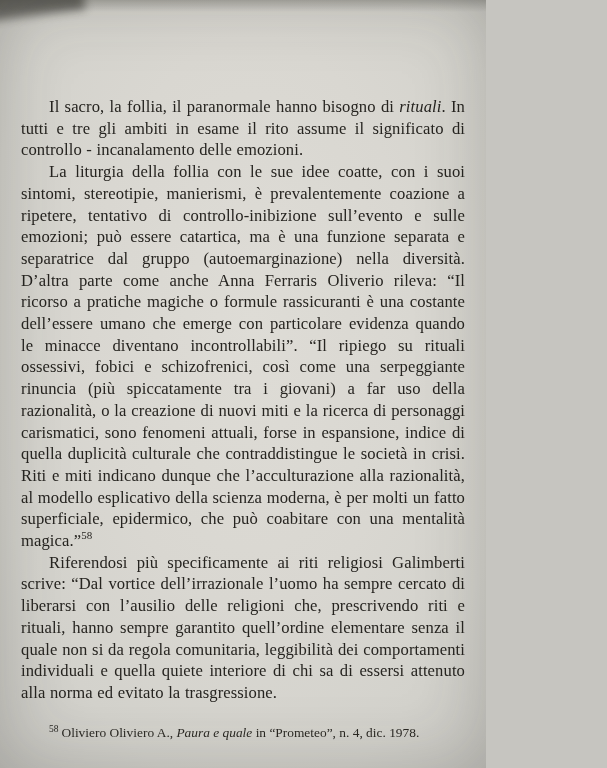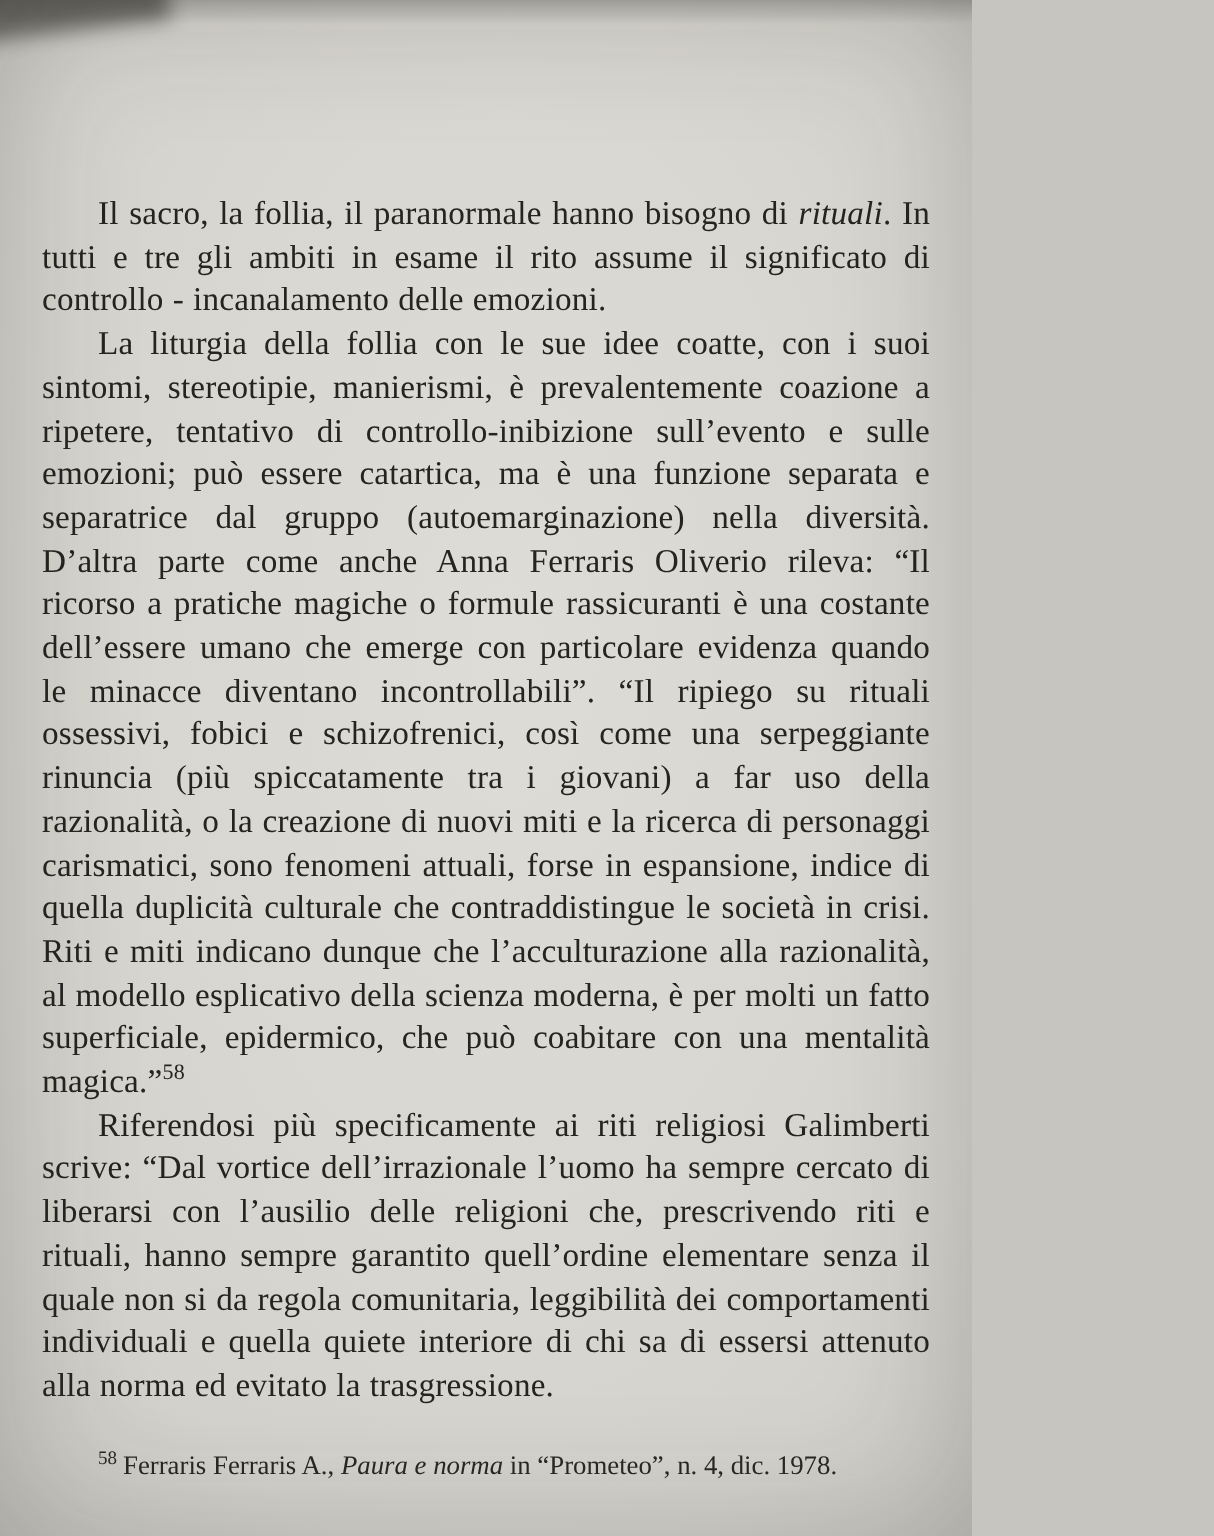--- a/index.html
+++ b/index.html
@@ -108,14 +108,14 @@
   <div class="top-shade"></div>
 
   <div class="page-text">
     <p class="para"><span>Il sacro, la follia, il paranormale hanno bisogno di </span><em class="it">rituali</em><span>. In tutti e tre gli ambiti in esame il rito assume il significato di controllo - incanalamento delle emozioni.</span></p>
 
     <p class="para"><span>La liturgia della follia con le sue idee coatte, con i suoi sintomi, stereotipie, manierismi, è prevalentemente coazione a ripetere, tentativo di controllo-inibizione sull’evento e sulle emozioni; può essere catartica, ma è una funzione separata e separatrice dal gruppo (autoemarginazione) nella diversità. D’altra parte come anche Anna Ferraris Oliverio rileva: “Il ricorso a pratiche magiche o formule rassicuranti è una costante dell’essere umano che emerge con particolare evidenza quando le minacce diventano incontrollabili”. “Il ripiego su rituali ossessivi, fobici e schizofrenici, così come una serpeggiante rinuncia (più spiccatamente tra i giovani) a far uso della razionalità, o la creazione di nuovi miti e la ricerca di personaggi carismatici, sono fenomeni attuali, forse in espansione, indice di quella duplicità culturale che contraddistingue le società in crisi. Riti e miti indicano dunque che l’acculturazione alla razionalità, al modello esplicativo della scienza moderna, è per molti un fatto superficiale, epidermico, che può coabitare con una mentalità magica.”</span><sup class="fn-ref">58</sup></p>
 
     <p class="para"><span>Riferendosi più specificamente ai riti religiosi Galimberti scrive: “Dal vortice dell’irrazionale l’uomo ha sempre cercato di liberarsi con l’ausilio delle religioni che, prescrivendo riti e rituali, hanno sempre garantito quell’ordine elementare senza il quale non si da regola comunitaria, leggibilità dei comportamenti individuali e quella quiete interiore di chi sa di essersi attenuto alla norma ed evitato la trasgressione.</span></p>
   </div>
 
-  <div class="footnote"><sup>58</sup><span>Ferraris Ferraris A., </span><em class="it">Paura e norma</em><span> in “Prometeo”, n. 4, dic. 1978.</span></div>
+  <div class="footnote"><sup>58</sup><span>Oliviero Oliviero A., </span><em class="it">Paura e quale</em><span> in “Prometeo”, n. 4, dic. 1978.</span></div>
 </div>
 
 </body></html>

